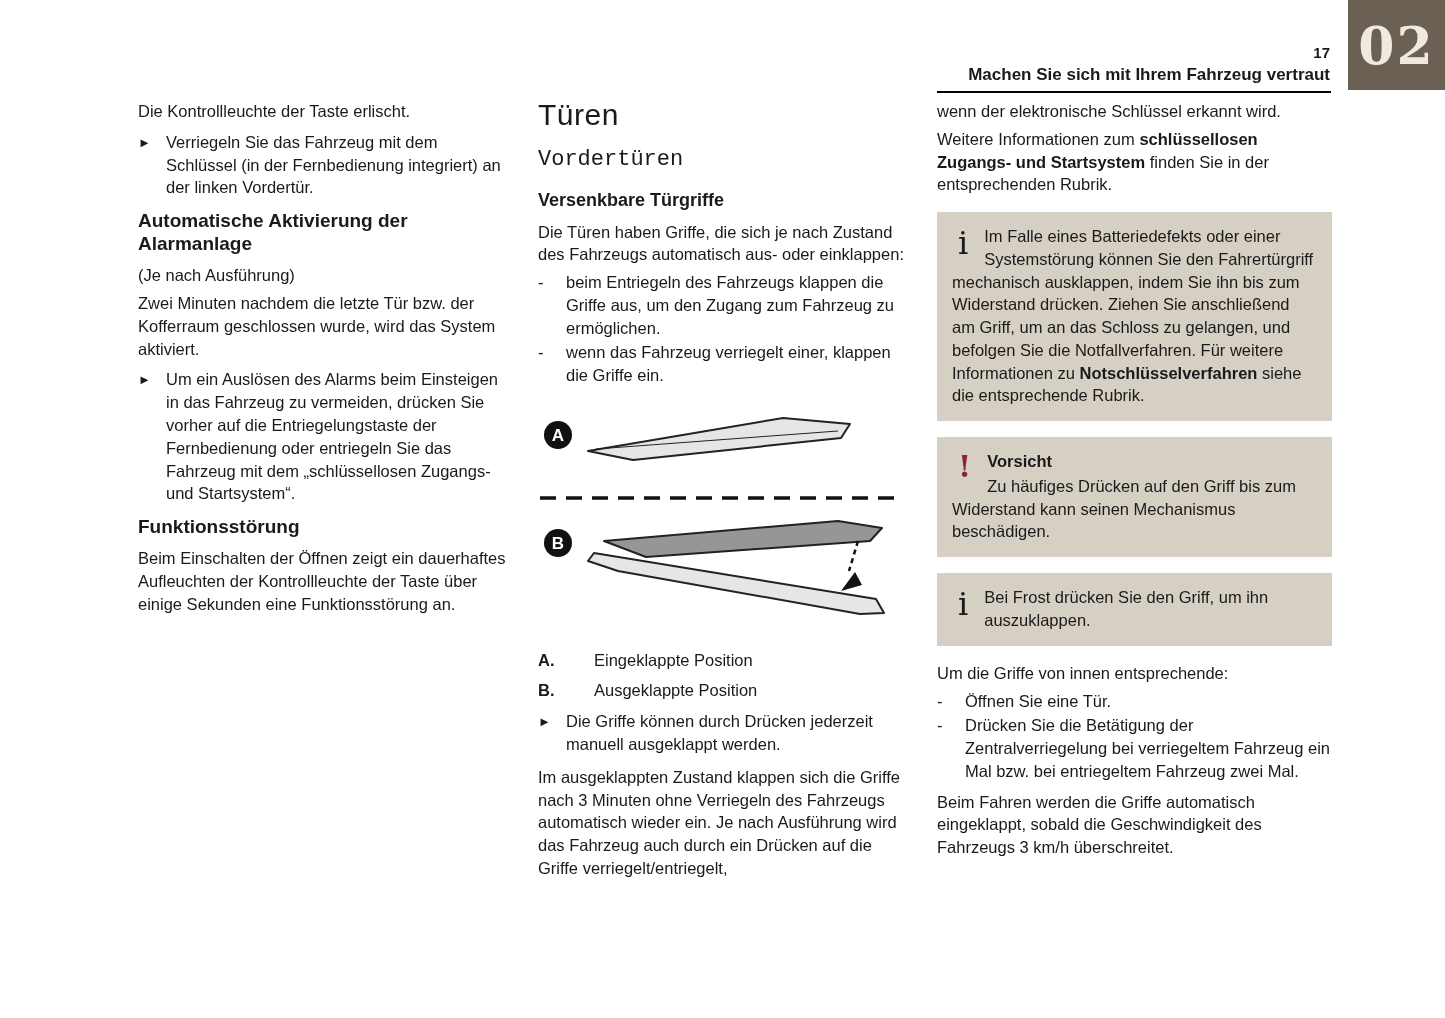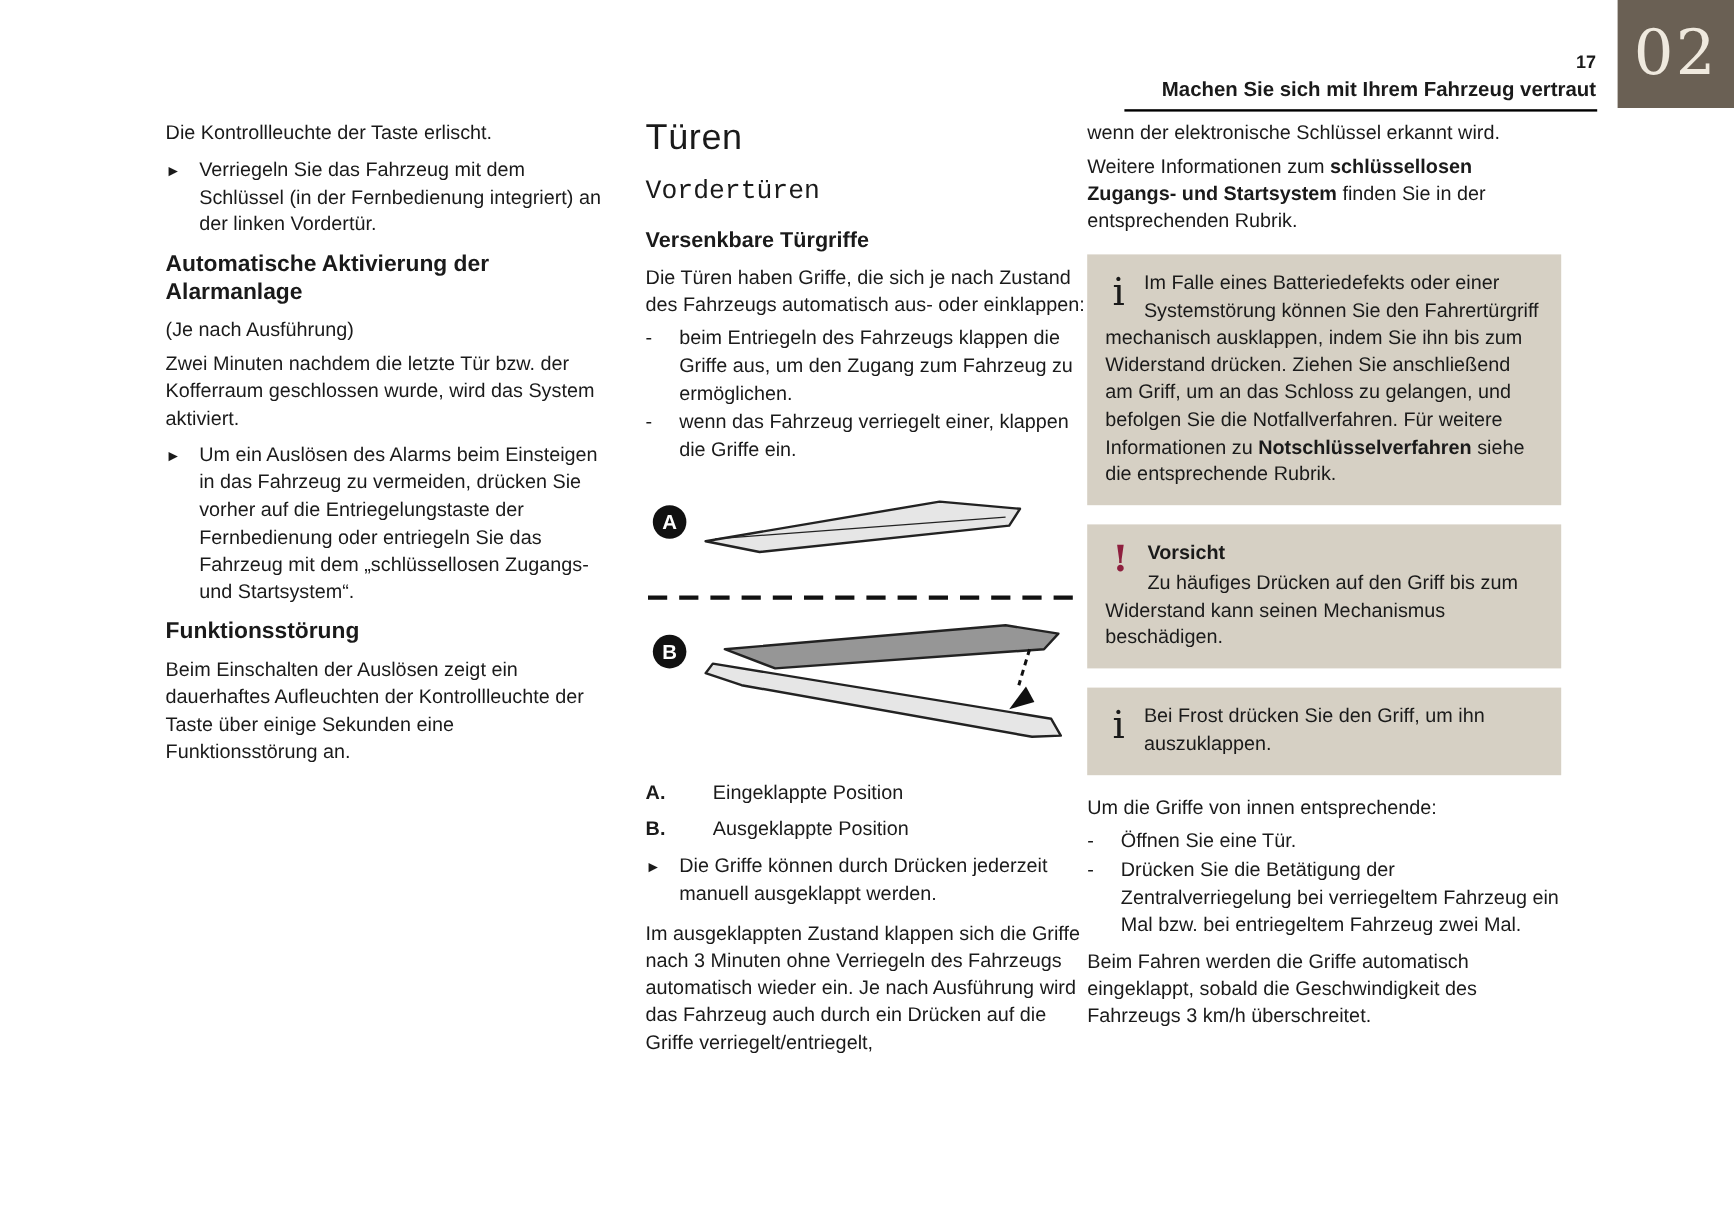--- a/index.html
+++ b/index.html
@@ -8,30 +8,30 @@
     --warning-red:#8e1f3e;
     --text:#1a1a1a;
   }
   *{box-sizing:border-box;}
   body{margin:0;background:#ffffff;font-family:"Liberation Sans", sans-serif;color:var(--text);}
   .page{position:relative;width:1445px;height:1018px;background:#ffffff;overflow:hidden;}
 
   
   .chapter-tab{position:absolute;top:0;right:0;width:97px;height:90px;background:var(--chapter-bg);
     display:flex;align-items:center;justify-content:center;}
-  .chapter-number{font-family:"DejaVu Serif", serif;font-size:52px;color:#efe9de;font-weight:400;letter-spacing:2px;}
+  .chapter-number{font-family:"DejaVu Serif", serif;font-size:52px;color:#efe9de;font-weight:700;letter-spacing:2px;}
   .page-number{position:absolute;top:44px;right:115px;font-size:15px;font-weight:bold;}
   .page-header{position:absolute;top:65px;right:115px;font-size:17px;font-weight:bold;white-space:nowrap;}
   .header-rule{position:absolute;top:91px;left:937px;width:394px;height:2px;background:#000;}
 
   
   .col{position:absolute;font-size:16.5px;line-height:1.38;}
   .col1{left:138px;top:100px;width:368px;}
   .col2{left:538px;top:94px;width:368px;}
-  .col3{left:906px;top:100px;width:395px;}
+  .col3{left:937px;top:100px;width:395px;}
 
   p.body{margin:0 0 5px 0;}
   h3.sec{font-size:19px;font-weight:bold;line-height:1.22;margin:10px 0 9px 0;}
   h4.sub-sec{font-size:18px;font-weight:bold;margin:10px 0 8px 0;}
 
   .col2 .doc-title{font-size:30px;font-weight:normal;margin:0 0 10px 0;letter-spacing:0.5px;}
   .col2 .doc-subtitle{font-size:22px;font-weight:normal;margin:0 0 12px 0;font-family:Liberation Mono, monospace;}
 
   .bullet{display:flex;margin:8px 0 10px 0;}
   .bullet .marker{flex:none;width:28px;font-size:13px;padding-top:3px;}
@@ -72,21 +72,21 @@
 
     <h3 class="sec">Automatische Aktivierung der Alarmanlage</h3>
     <p class="body">(Je nach Ausführung)</p>
     <p class="body">Zwei Minuten nachdem die letzte Tür bzw. der Kofferraum geschlossen wurde, wird das System aktiviert.</p>
     <div class="bullet">
       <span class="marker">►</span>
       <span>Um ein Auslösen des Alarms beim Einsteigen in das Fahrzeug zu vermeiden, drücken Sie vorher auf die Entriegelungstaste der Fernbedienung oder entriegeln Sie das Fahrzeug mit dem „schlüssellosen Zugangs- und Startsystem“.</span>
     </div>
 
     <h3 class="sec">Funktionsstörung</h3>
-    <p class="body">Beim Einschalten der Auslösen zeigt ein dauerhaftes Aufleuchten der Kontrollleuchte der Taste über einige Sekunden eine Funktionsstörung an.</p>
+    <p class="body">Beim Einschalten der Öffnen zeigt ein dauerhaftes Aufleuchten der Kontrollleuchte der Taste über einige Sekunden eine Funktionsstörung an.</p>
   </div>
 
   <div class="col col2">
     <h1 class="doc-title">Türen</h1>
     <h2 class="doc-subtitle">Vordertüren</h2>
     <h4 class="sub-sec">Versenkbare Türgriffe</h4>
 
     <p class="body">Die Türen haben Griffe, die sich je nach Zustand des Fahrzeugs automatisch aus- oder einklappen:</p>
     <div class="dash-item">
       <span class="marker">-</span>

